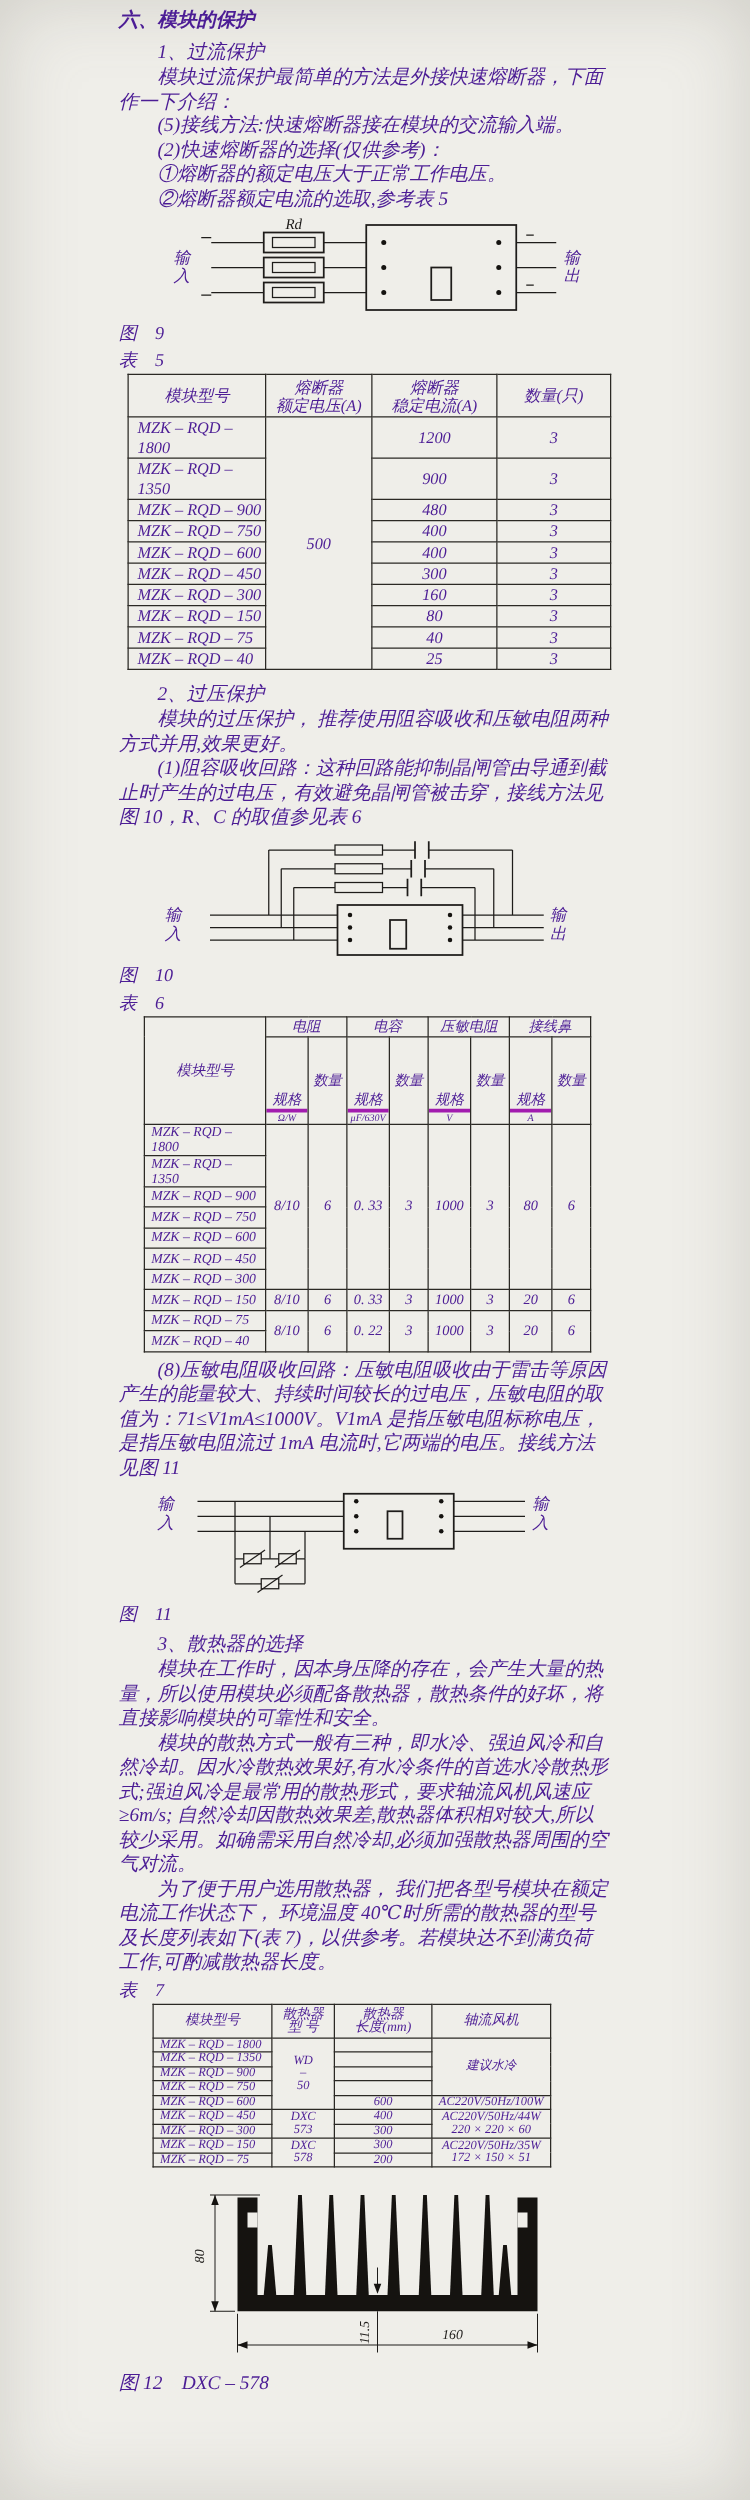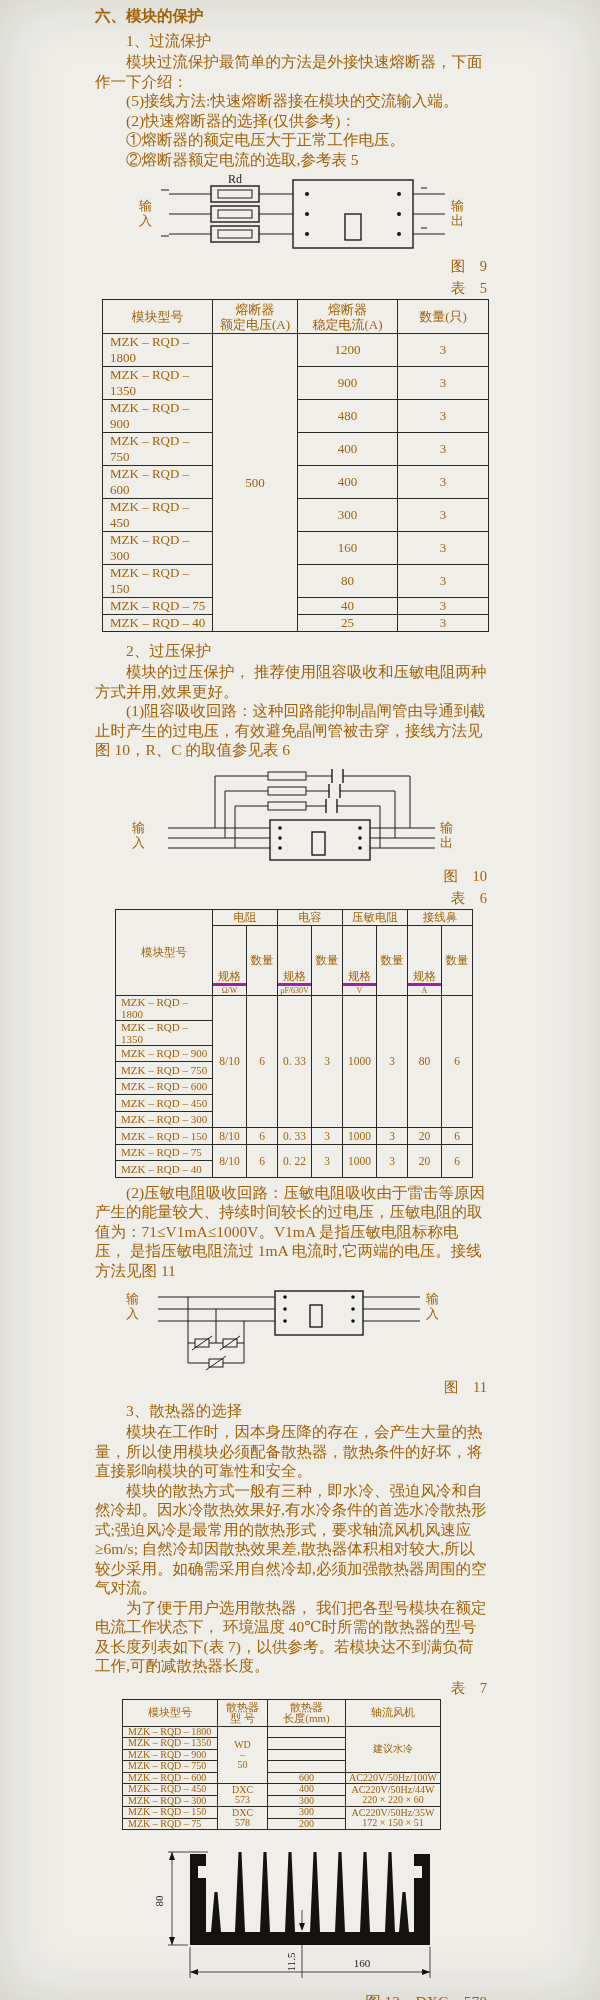--- a/index.html
+++ b/index.html
@@ -1,24 +1,24 @@
 <!DOCTYPE html>
 <html><head>
 <meta charset="utf-8">
 <style>
   body{margin:0;background:#d8d6d0;}
   .page{width:600px;height:2000px;background:#efeee9;position:relative;overflow:hidden;
-        font-family:"Liberation Serif","DejaVu Serif",serif;color:#a16207;
-        box-shadow:inset 0 0 60px rgba(120,115,105,.25);}
+        font-family:"Liberation Serif","DejaVu Serif",serif;color:#4c1d95;
+        box-shadow:inset 0 0 60px rgba(120,115,105,.25);font-style:italic;}
   .content{position:absolute;left:95px;top:6px;width:392px;}
   .t1{font-size:15.5px;font-weight:bold;margin:0 0 3px;}
   .h2{font-size:15.5px;margin:4px 0 0;text-indent:2em;}
   p.body{margin:0;font-size:15.5px;line-height:19.5px;}
   .ind{text-indent:2em;}
-  .cap{text-align:right;white-space:pre;font-size:14.5px;margin:3px 0 1px;}
+  .cap{text-align:left;white-space:pre;font-size:14.5px;margin:3px 0 1px;}
   table{border-collapse:collapse;table-layout:fixed;}
   th,td{border:1px solid #2b2924;text-align:center;font-weight:normal;padding:0 2px;
         white-space:pre-line;overflow:hidden;}
   .t5{margin:1px 0 0 7px;width:386px;font-size:13px;}
   .t5 th{height:33px;line-height:15px;}
   .t5 tr{height:17px;}
   .t5 .model{text-align:left;padding-left:7px;}
   .t6{margin:1px 0 0 20px;width:358px;font-size:11.5px;}
   .t6 tr{height:16.5px;}
   .t6 .model{text-align:left;padding-left:5px;font-size:11px;}
@@ -295,21 +295,21 @@
             <td rowspan="2">3</td>
       <td rowspan="2">20</td>
             <td rowspan="2">6</td>
           </tr>
     <tr>
             <td class="model">MZK – RQD – 40</td>
           </tr>
   </tbody>
       </table>
 
-  <p class="body ind" style="margin-top:5px;">(2)压敏电阻吸收回路：压敏电阻吸收由于雷击等原因产生的能量较大、持续时间较长的过电压，压敏电阻的取值为：71≤V1mA≤1000V。V1mA 是指压敏电阻标称电压， 是指压敏电阻流过 1mA 电流时,它两端的电压。接线方法见图 11</p>
+  <p class="body ind" style="margin-top:5px;">(8)压敏电阻吸收回路：压敏电阻吸收由于雷击等原因产生的能量较大、持续时间较长的过电压，压敏电阻的取值为：71≤V1mA≤1000V。V1mA 是指压敏电阻标称电压， 是指压敏电阻流过 1mA 电流时,它两端的电压。接线方法见图 11</p>
 
   <div class="fig" style="width:330px;height:92px;margin:3px 0 0 15px;">
     <div class="figlabel" style="left:16px;top:8px;">输
 入</div>
     <div class="figlabel" style="left:316px;top:8px;">输
 入</div>
     <svg width="330" height="92" viewBox="0 0 330 92">
       <line class="wire" x1="48" y1="14" x2="165" y2="14"></line>
       <line class="wire" x1="48" y1="26" x2="165" y2="26"></line>
       <line class="wire" x1="48" y1="38" x2="165" y2="38"></line>

